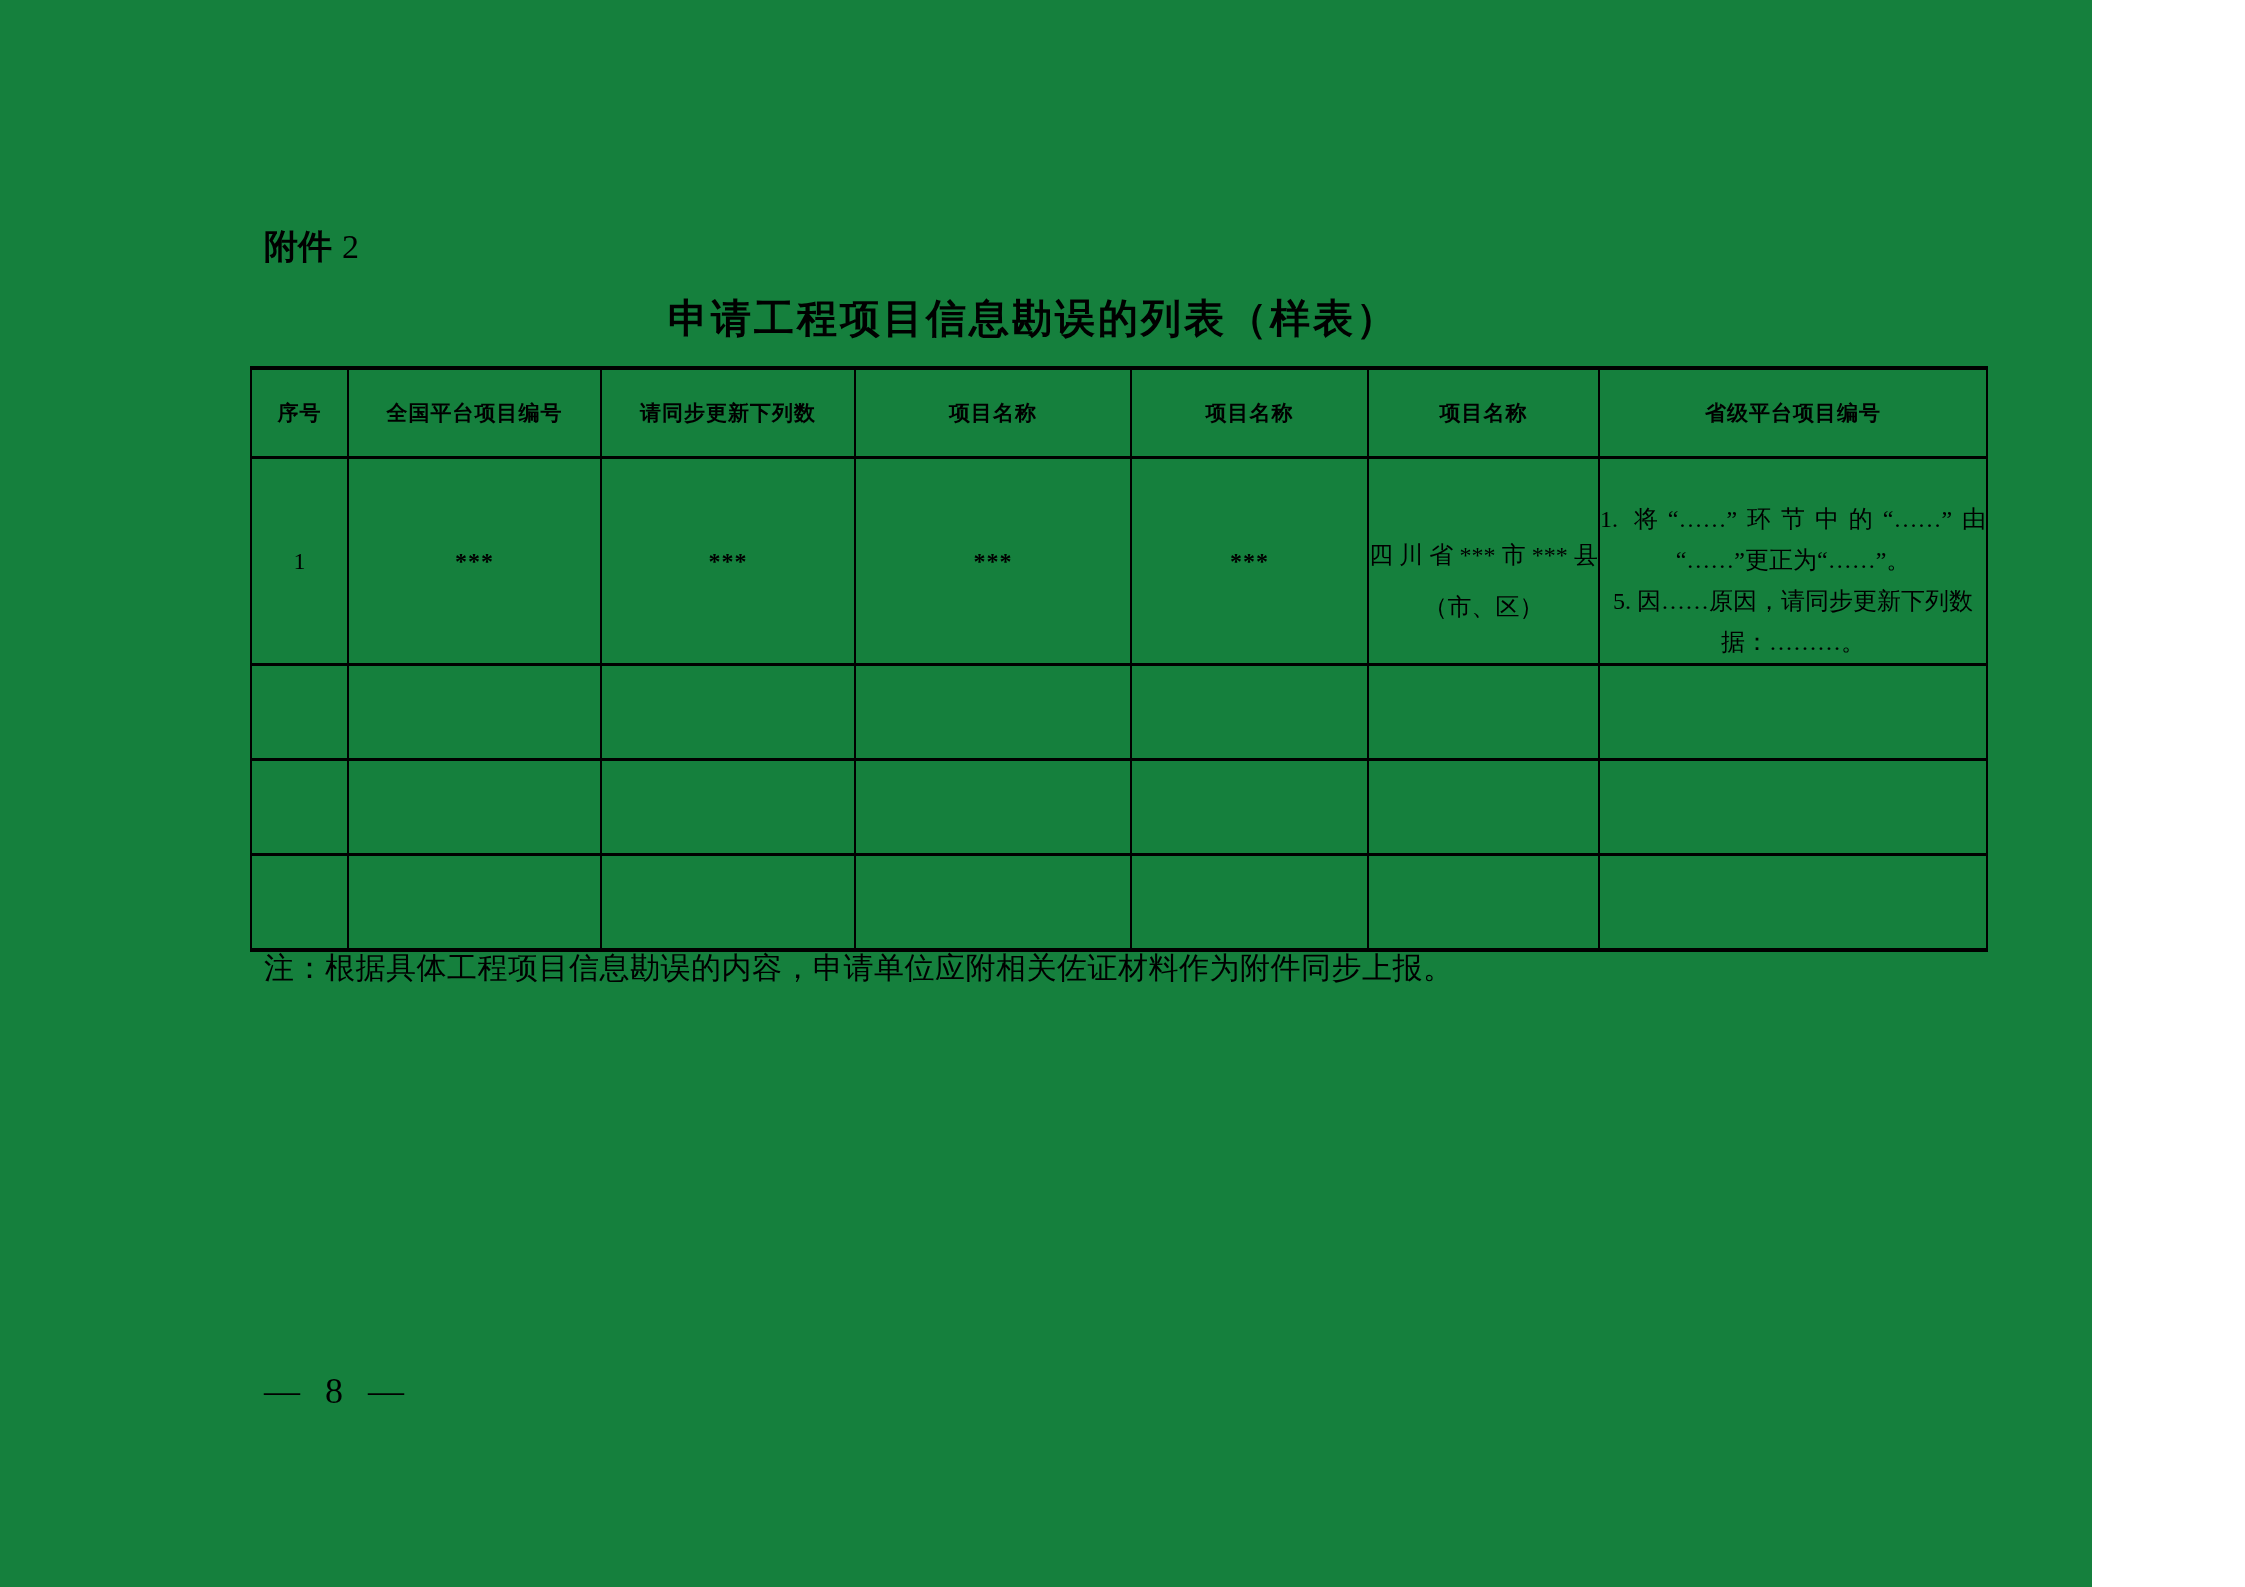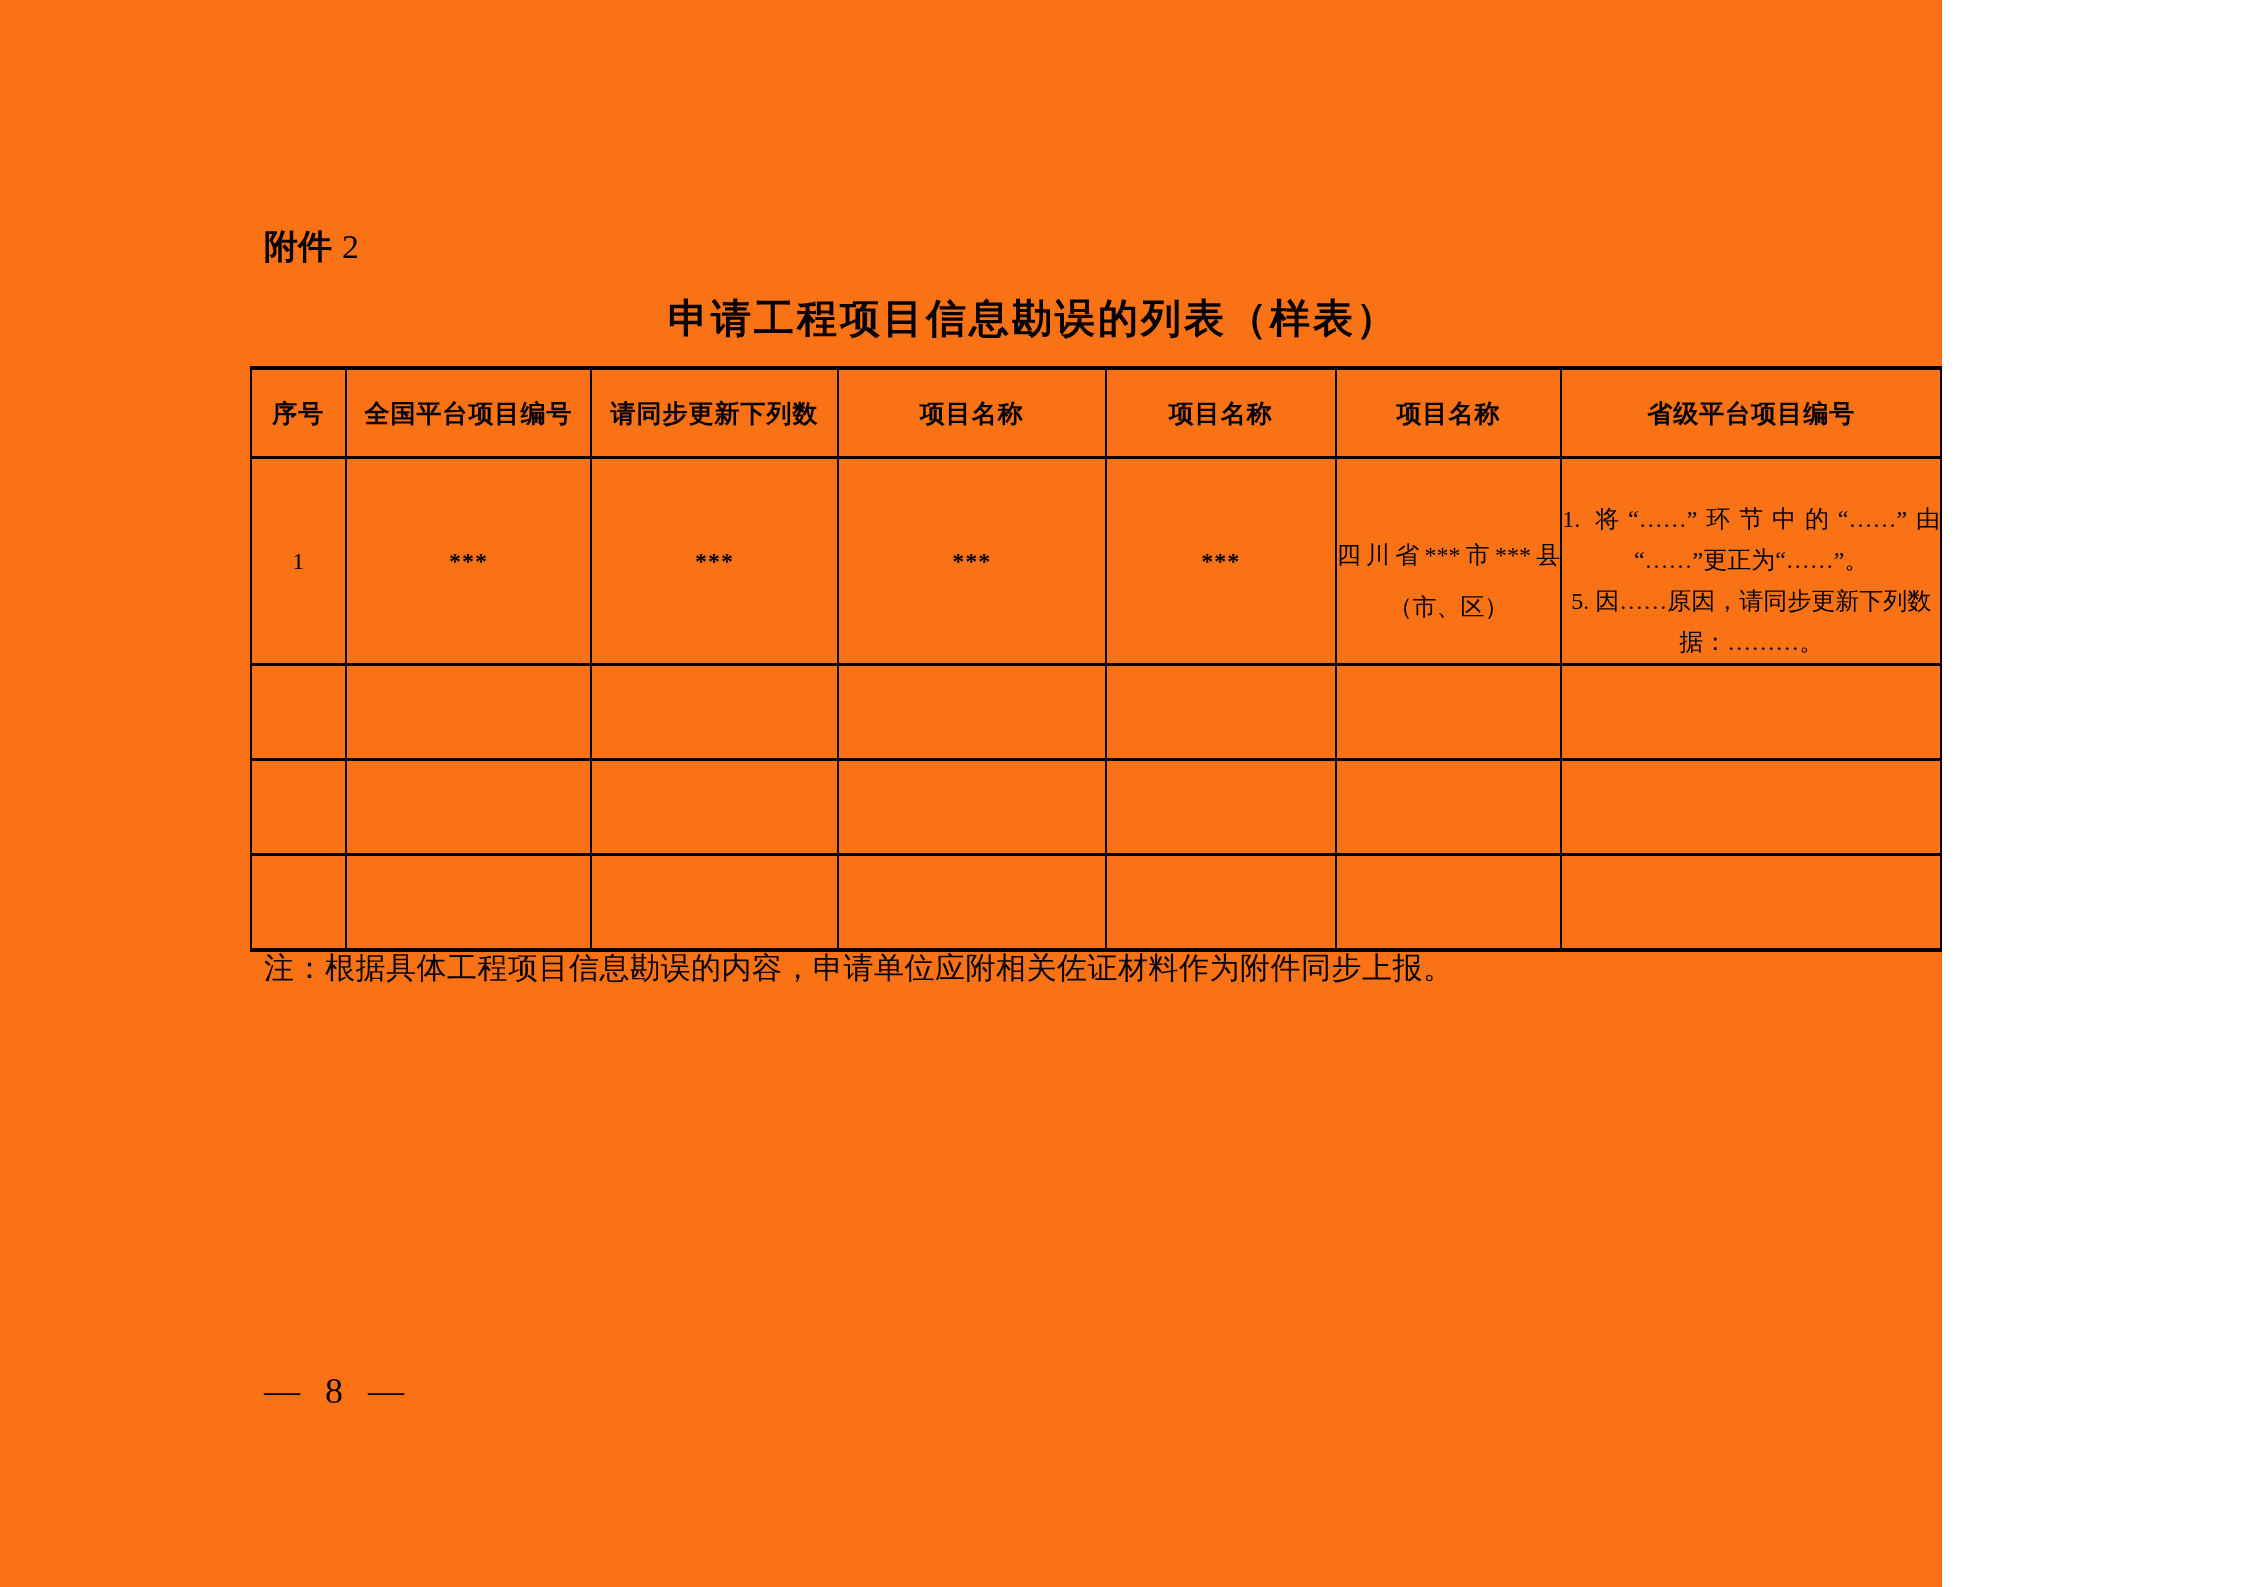--- a/index.html
+++ b/index.html
@@ -2,23 +2,23 @@
 <html><head>
 <meta charset="utf-8">
 <style>
   html, body {
     margin: 0;
     padding: 0;
     background: #ffffff;
   }
   .page {
     position: relative;
-    width: 1942px;
+    width: 2092px;
     height: 1587px;
-    background: #f97316;
+    background: #15803d;
     font-family: "Liberation Serif", serif;
     color: #000000;
     overflow: hidden;
   }
   .attachment {
     position: absolute;
     left: 264px;
     top: 224px;
     font-family: "Liberation Sans", sans-serif;
     font-weight: bold;
@@ -57,21 +57,21 @@
     border-width: 3px 2px;
     padding: 0;
     vertical-align: middle;
     text-align: center;
     font-size: 24px;
     overflow: hidden;
   }
   tr.row-head td {
     height: 86px;
     font-weight: bold;
-    font-size: 25px;
+    font-size: 21px;
     letter-spacing: 1px;
   }
   tr.row-data td { height: 162px; }
   tr.row-empty td { height: 92px; }
   td.cell-stars {
     font-weight: bold;
     font-size: 26px;
     letter-spacing: 1px;
   }
   td.cell-location {

